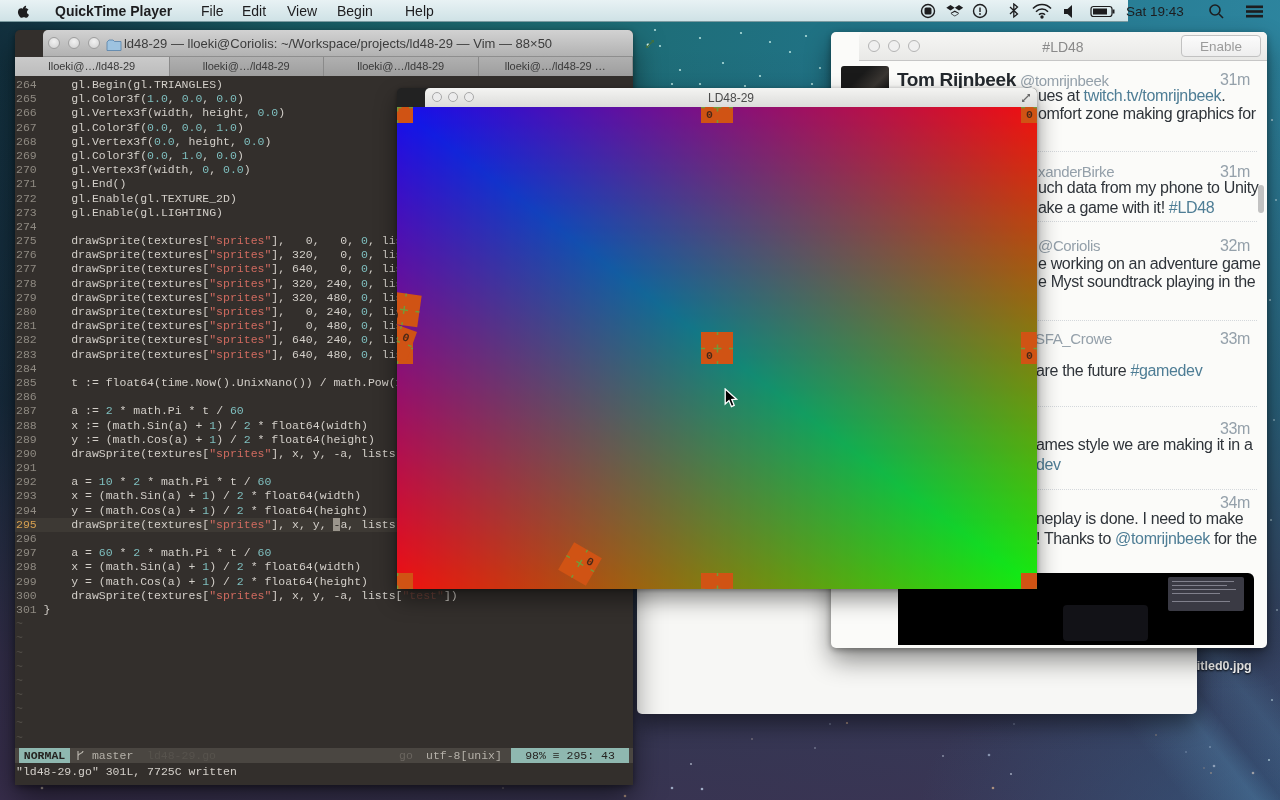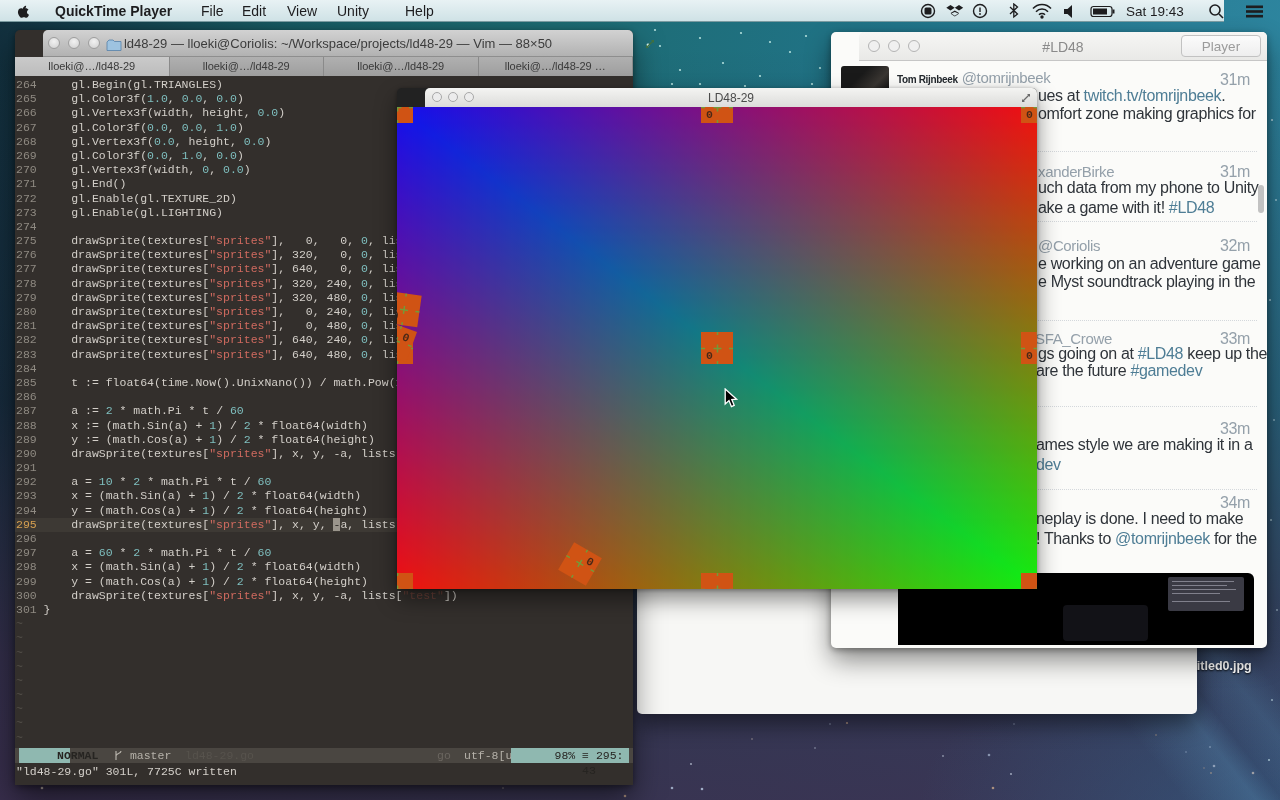--- a/index.html
+++ b/index.html
@@ -6,21 +6,21 @@
 #desk { position:relative; width:1280px; height:800px; overflow:hidden;
   background:
     radial-gradient(520px 320px at 100% 103%, rgba(48,100,140,0.6), rgba(48,100,140,0) 70%),
     linear-gradient(180deg, rgba(24,20,44,0) 6%, rgba(30,24,48,0.34) 50%, rgba(56,42,72,0.8) 82%, rgba(60,44,76,0.88) 100%),
     linear-gradient(93deg, #12303e 0%, #185a62 22%, #1d6b72 42%, #217489 68%, #2e86a0 100%);
 }
 #streaks { position:absolute; right:0; bottom:0; width:230px; height:280px;
   background: linear-gradient(52deg, rgba(0,0,0,0) 30%, rgba(110,180,220,0.20) 46%, rgba(0,0,0,0) 52%, rgba(110,180,220,0.13) 62%, rgba(0,0,0,0) 70%);
 }
 
-#menubar { position:absolute; left:0; top:0; width:1224px; height:22px; z-index:50;
+#menubar { position:absolute; left:0; top:0; width:1128px; height:22px; z-index:50;
   background:linear-gradient(#e8f2f4,#cfe2e6); border-bottom:1px solid #7a9aa0;
   color:#1d1d1f; font-size:14px; }
 #menubar .item { position:absolute; top:3px; }
 
 .win { position:absolute; border-radius:5px; }
 .tbar { position:absolute; left:0; top:0; right:0; border-radius:5px 5px 0 0;
   background:linear-gradient(#ececec,#d0d0d0); border-bottom:1px solid #9a9a9a;margin-left:28px; }
 .tl { position:absolute; width:12px; height:12px; border-radius:50%;
   background:radial-gradient(circle at 50% 35%, #f2f2f2, #cfcfcf); border:1px solid #9e9e9e; }
 
@@ -41,35 +41,35 @@
 .ln.hl { background:#3d3934; width:618px; }
 .ln.hl b { color:#d7a050; }
 .ln i { font-style:normal; }
 .ln .n { color:#7fbfbf; }
 .ln .s { color:#cf6a5f; }
 .ln .d { color:#6a4038; }
 .ln .t { color:#56524c; }
 .ln .cur { background:#9a958c; color:#2a2824; }
 #stbar { position:absolute; left:0; top:672px; width:100%; height:15px; background:#4a4641;
   font-family:"Liberation Mono",monospace; font-size:11.5px; line-height:15px; color:#b5b1a9; }
-#stbar .seg { position:absolute; top:0; height:15px;padding-left:38px; }
+#stbar .seg { position:absolute; top:0; height:15px; }
 #cmdline { position:absolute; left:1px; top:689px; font-family:"Liberation Mono",monospace;
   font-size:11.5px; color:#d3cfc9; white-space:pre; }
 
 #twit { left:831px; top:32px; width:436px; height:616px; z-index:8;
   background:#fbfbf9; box-shadow:0 12px 26px rgba(0,0,0,0.45), 0 2px 6px rgba(0,0,0,0.35); }
 #twit .tbar { height:29px; background:linear-gradient(#f6f6f4,#e9e9e7); border-bottom:1px solid #c6c6c6; }
 #twit .tl { background:#f0f0f0; border:1px solid #b4b4b4; }
 #twtitle { position:absolute; width:100%; text-align:center; top:7px; font-size:14px; color:#8a8a8a; }
 #unsave { position:absolute; right:6px; top:3px; width:80px; height:22px; border:1px solid #c2c2c2;
   border-radius:4px; background:linear-gradient(#fbfbfb,#eee); color:#9b9b9b; font-size:13.5px;
   text-align:center; line-height:21px; }
 #tweets { position:absolute; left:0; top:29px; right:0; bottom:0; overflow:hidden; font-size:16px; letter-spacing:-0.35px; color:#2f343a; }
 .trow { position:absolute; white-space:nowrap; }
-.tname { font-weight:bold; font-size:10px; color:#24292e; }
+.tname { font-weight:bold; font-size:19px; color:#24292e; }
 .tgray { color:#94a0aa; }
 .tlink { color:#4e7d95; }
 .tsep { position:absolute; left:10px; right:10px; height:0; border-top:1px dotted #d4d8dc; }
 .avatar { position:absolute; left:10px; top:5px; width:48px; height:48px; border-radius:3px;
   background:linear-gradient(135deg,#1a1a1a 30%,#3a3632 55%,#111 75%); }
 .timg { position:absolute; left:67px; top:512px; width:356px; height:72px; background:#000; border-radius:0 6px 0 0; }
 .mline { position:absolute; left:4px; height:1px; background:#80808c; }
 #scrollb { position:absolute; right:3px; top:124px; width:6px; height:28px; border-radius:3px; background:#c2c2c2; }
 
 #wwin { left:637px; top:575px; width:560px; height:139px; z-index:6; background:#f7f7f5;
@@ -157,21 +157,20 @@
 <div class="trow" style="top:118px;left:207px">uch data from my phone to Unity,</div>
 <div class="trow" style="top:138px;left:207px">ake a game with it! <span class="tlink">#LD48</span></div>
 <div class="tsep" style="top:160px"></div>
 <div class="trow tgray" style="top:176px;left:207px;font-size:15px">@Coriolis</div>
 <div class="trow tgray" style="top:176px;right:17px">32m</div>
 <div class="trow" style="top:194px;left:207px">e working on an adventure game</div>
 <div class="trow" style="top:212px;left:207px">e Myst soundtrack playing in the</div>
 <div class="tsep" style="top:259px"></div>
 <div class="trow tgray" style="top:269px;left:204px;font-size:15px">SFA_Crowe</div>
 <div class="trow tgray" style="top:269px;right:17px">33m</div>
-<div class="trow" style="top:284px;left:207px">gs going on at <span class="tlink">#LD48</span> keep up the</div>
 <div class="trow" style="top:301px;left:205px">are the future <span class="tlink">#gamedev</span></div>
 <div class="tsep" style="top:345px"></div>
 <div class="trow tgray" style="top:359px;right:17px">33m</div>
 <div class="trow" style="top:375px;left:205px">ames style we are making it in a</div>
 <div class="trow" style="top:395px;left:205px"><span class="tlink">dev</span></div>
 <div class="tsep" style="top:428px"></div>
 <div class="trow tgray" style="top:433px;right:17px">34m</div>
 <div class="trow" style="top:449px;left:205px">neplay is done. I need to make</div>
 <div class="trow" style="top:469px;left:205px">! Thanks to <span class="tlink">@tomrijnbeek</span> for the</div>
 <div class="timg">
@@ -184,21 +183,21 @@
      </div>
      <div style="position:absolute;left:165px;top:32px;width:85px;height:36px;background:#121217;border-radius:4px"></div>
    </div>
       <div id="scrollb"></div>
     </div>
     <div class="tbar">
       <div class="tl" style="left:9px;top:8px"></div>
       <div class="tl" style="left:29px;top:8px"></div>
       <div class="tl" style="left:49px;top:8px"></div>
       <div id="twtitle">#LD48</div>
-      <div id="unsave">Player</div>
+      <div id="unsave">Enable</div>
     </div>
   </div>
 
   <div class="win" id="term">
     <div class="tbar">
       <div class="tl" style="left:5px;top:7px"></div>
       <div class="tl" style="left:25px;top:7px"></div>
       <div class="tl" style="left:45px;top:7px"></div>
       <svg class="icn" width="16" height="13" style="left:63px;top:8px">
           <path d="M1 4 l2 -2 h4 l1.5 1.5 H15 v9 H1 z" fill="#9ec3e0" stroke="#5580a8" stroke-width="0.8"></path>
@@ -352,21 +351,21 @@
   </div>
 
   <div id="menubar">
     <svg class="icn" width="14" height="16" style="left:16px;top:3px" viewBox="0 0 14 16">
         <path d="M7.5 4.2 c1-1.6 2.6-1.5 2.6-1.5 s.2 1.6-.9 2.8 c-1 1.2-2.4 1-2.4 1 s-.3-1.2.7-2.3z M7 5.9 c.9 0 1.7-.6 2.9-.6 1 0 2.1.6 2.6 1.5 -2.3 1.3-1.9 4.1.5 5 -.4 1.1-1.4 3-2.7 3 -.9 0-1.3-.6-2.4-.6 -1.1 0-1.6.6-2.4.6 -1.4 0-2.9-2.6-3.3-4.1 C1.5 8.3 2.6 5.3 5 5.3 c1 0 1.6.6 2 .6z" fill="#1d1d1f"></path>
       </svg>
     <div class="item" style="left:55px;font-weight:bold">QuickTime Player</div>
     <div class="item" style="left:201px">File</div>
     <div class="item" style="left:242px">Edit</div>
     <div class="item" style="left:287px">View</div>
-    <div class="item" style="left:337px">Unity</div>
+    <div class="item" style="left:337px">Begin</div>
     <div class="item" style="left:405px">Help</div>
     <svg class="icn" width="370" height="17" style="left:910px;top:2.5px" viewBox="0 0 370 17">
       <g stroke="#1d1d1f" fill="none">
         <circle cx="18" cy="8" r="6.5" stroke-width="1.4"></circle>
           <rect x="14.5" y="4.5" width="7" height="7" rx="1.5" fill="#1d1d1f" stroke="none"></rect>
         <g fill="#1d1d1f" stroke="none">
             <path d="M40.5 2 l4.2 2.7 -4.2 2.7 -4.2 -2.7z M49 2 l4.2 2.7 -4.2 2.7 -4.2 -2.7z M44.8 7.4 l4.2 2.7 -4.2 2.7 -4.2 -2.7z M40.7 10.8 l4.1 2.6 4.1 -2.6 -4.1 -1.7z"></path>
           </g>
         <circle cx="70" cy="8" r="6.5" stroke-width="1.4"></circle>
           <path d="M70 4.5 v4.5" stroke-width="1.4"></path>

